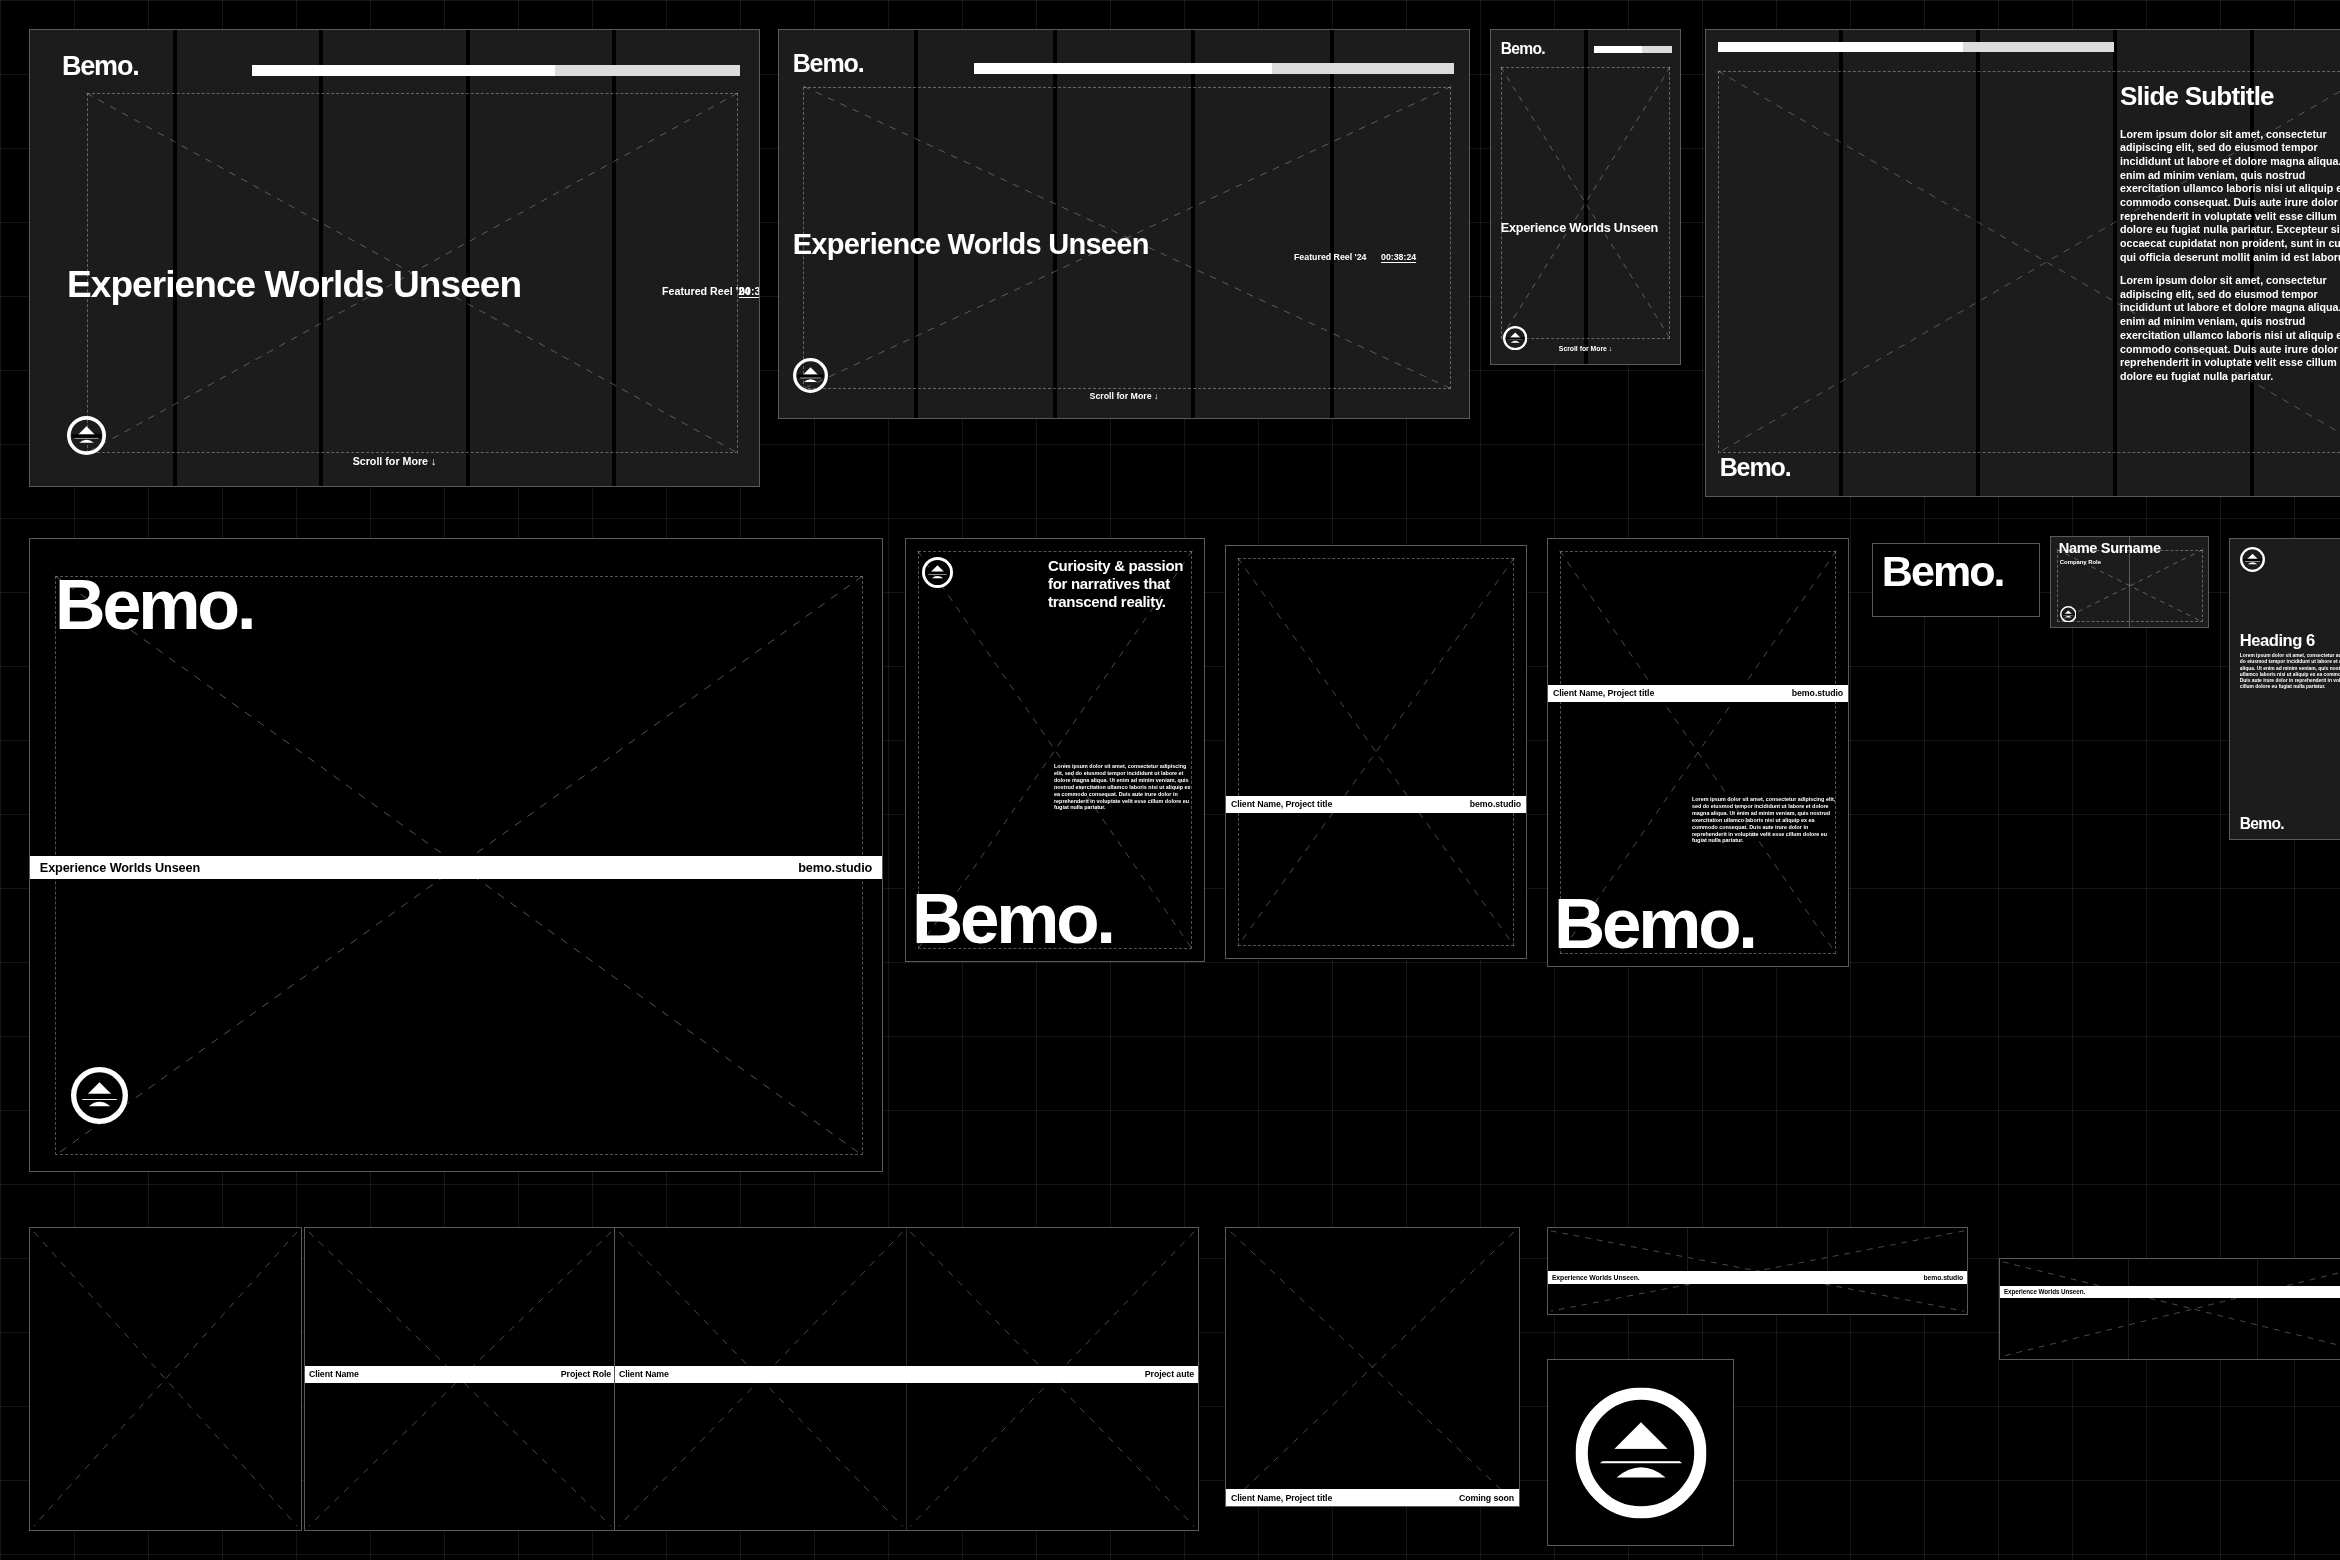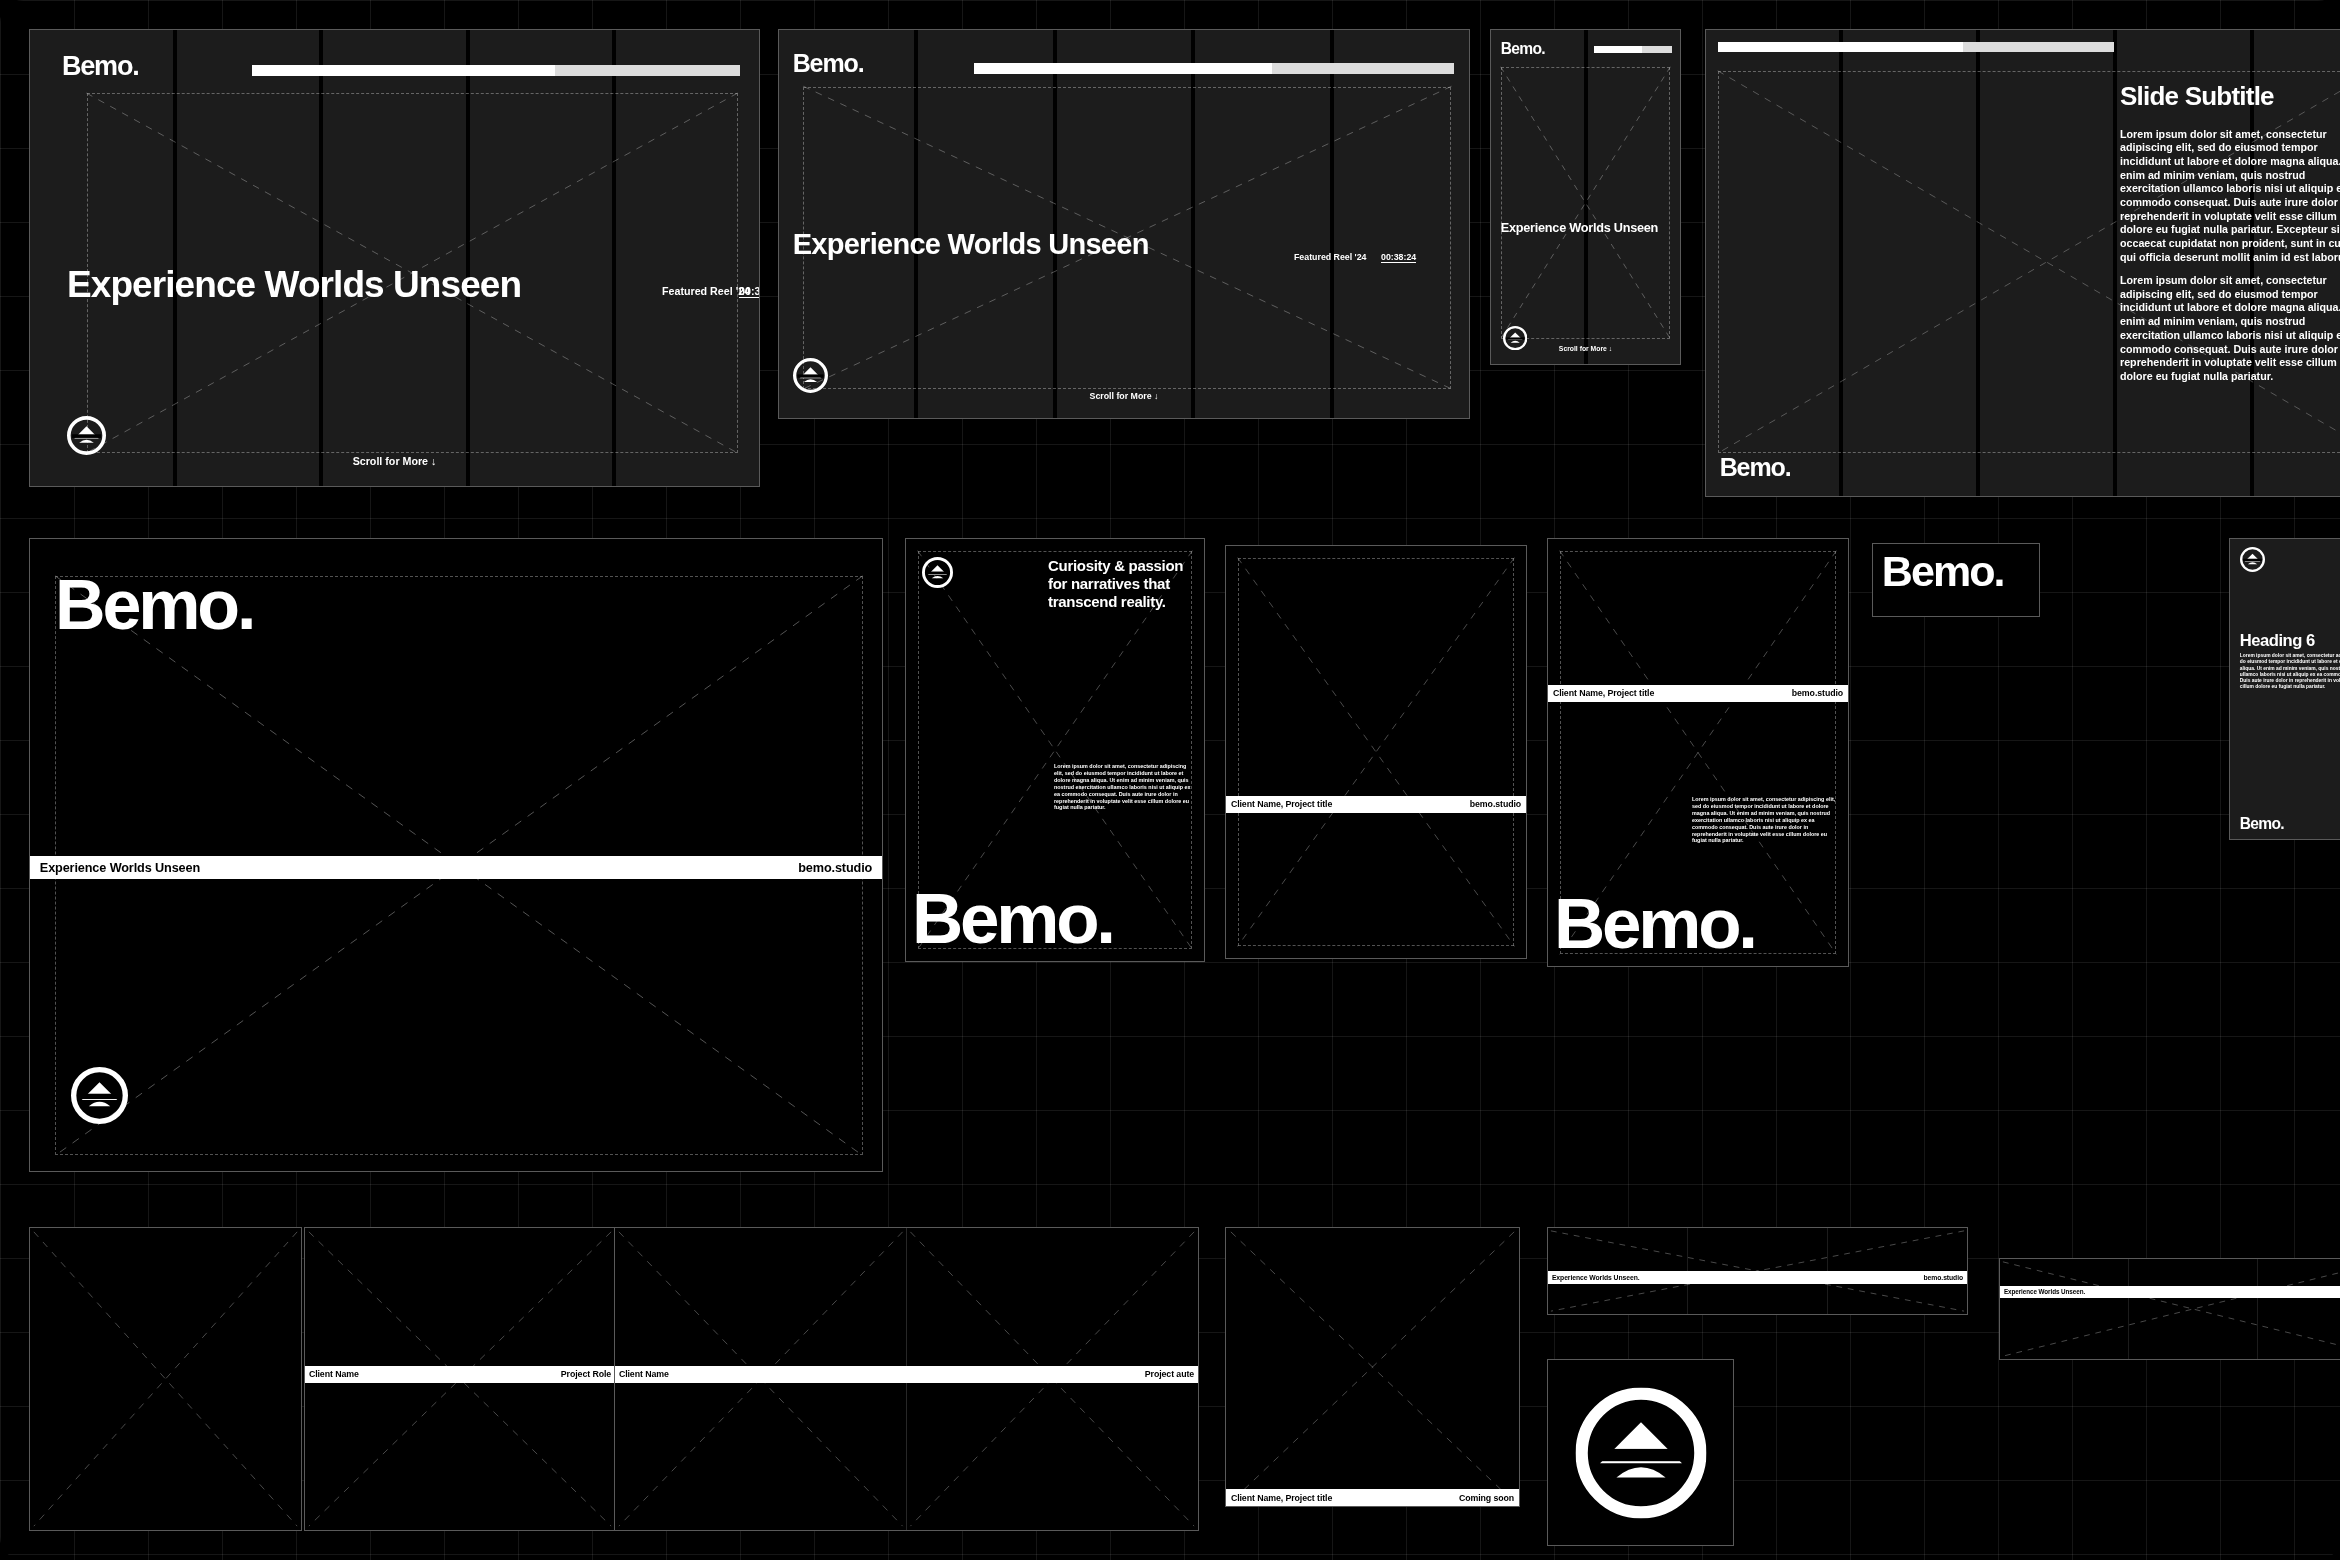--- a/index.html
+++ b/index.html
@@ -8,21 +8,20 @@
     background: #000; overflow: hidden;
     font-family: "Liberation Sans", sans-serif;
     color: #fff;
   }
   #stage {
     position: relative; width: 2341px; height: 1560px;
     background:
       repeating-linear-gradient(to right, rgba(255,255,255,0.085) 0 1px, transparent 1px 74px),
       repeating-linear-gradient(to bottom, rgba(255,255,255,0.085) 0 1px, transparent 1px 74px),
       #000;
-    border-radius: 23px;
   }
   .panel { position: absolute; background: #000; overflow: hidden; }
   .panel.border { border: 1px solid #5a5a5a; }
   .panel.dark { background: #1c1c1c; }
   
   .safe {
     position: absolute; border: 1px dashed rgba(255,255,255,0.32);
     pointer-events: none;
   }
   
@@ -265,20 +264,43 @@
       <span>bemo.studio</span>
     </div>
     <div class="body-copy" style="position:absolute; left:144px; top:257px; width:144px; font-size:5.4px;">Lorem ipsum dolor sit amet, consectetur adipiscing elit, sed do eiusmod tempor incididunt ut labore et dolore magna aliqua. Ut enim ad minim veniam, quis nostrud exercitation ullamco laboris nisi ut aliquip ex ea commodo consequat. Duis aute irure dolor in reprehenderit in voluptate velit esse cillum dolore eu fugiat nulla pariatur.</div>
     <div class="wordmark" style="position:absolute; left:5.9px; bottom:9.8px; font-size:71px;">Bemo.</div>
   </div>
 
   <div class="panel border" style="left:1872px; top:543px; width:168px; height:74px;">
     <div class="wordmark" style="position:absolute; left:8.8px; top:7.8px; font-size:43px;">Bemo.</div>
   </div>
 
+  <div class="panel border dark" style="left:2050px; top:536px; width:159px; height:92px;">
+    <div class="colsThin">
+        <i></i>
+        <i></i>
+      </div>
+    <div class="safe" style="left:5.9px; top:12.7px; right:4.9px; bottom:4.9px;"></div>
+    <div class="xmark">
+      <svg viewBox="0 0 163 94" preserveAspectRatio="none">
+        <line x1="6" y1="13" x2="158" y2="89" stroke="rgba(255,255,255,0.32)" stroke-width="1" stroke-dasharray="5 5"></line>
+        <line x1="158" y1="13" x2="6" y2="89" stroke="rgba(255,255,255,0.32)" stroke-width="1" stroke-dasharray="5 5"></line>
+      </svg>
+    </div>
+    <div class="label" style="position:absolute; left:7.8px; top:2.9px; font-size:14.6px; letter-spacing:-0.025em;">Name Surname</div>
+    <div class="tiny" style="position:absolute; left:8.8px; top:21.5px; font-size:5.9px;">Company Role</div>
+    <div style="position:absolute; left:8.8px; bottom:4.9px;">
+      <svg class="logoMark" width="16.6" height="16.6" viewBox="0 0 64 64" aria-hidden="true">
+        <circle cx="32" cy="32" r="29" fill="none" stroke="#fff" stroke-width="6"></circle>
+        <path d="M12 37 L32 17 L52 37 Z" fill="#fff"></path>
+        <rect x="8" y="30" width="48" height="6" fill="#000"></rect>
+        <path d="M20 44 Q32 34 44 44 Z" fill="#fff"></path>
+      </svg>
+    </div>
+  </div>
 
   <div class="panel border dark" style="left:2229px; top:538px; width:156px; height:302px;">
     <div style="position:absolute; left:9.8px; top:7.8px;">
       <svg class="logoMark" width="25" height="25" viewBox="0 0 64 64" aria-hidden="true">
         <circle cx="32" cy="32" r="29" fill="none" stroke="#fff" stroke-width="6"></circle>
         <path d="M12 37 L32 17 L52 37 Z" fill="#fff"></path>
         <rect x="8" y="30" width="48" height="6" fill="#000"></rect>
         <path d="M20 44 Q32 34 44 44 Z" fill="#fff"></path>
       </svg>
     </div>

